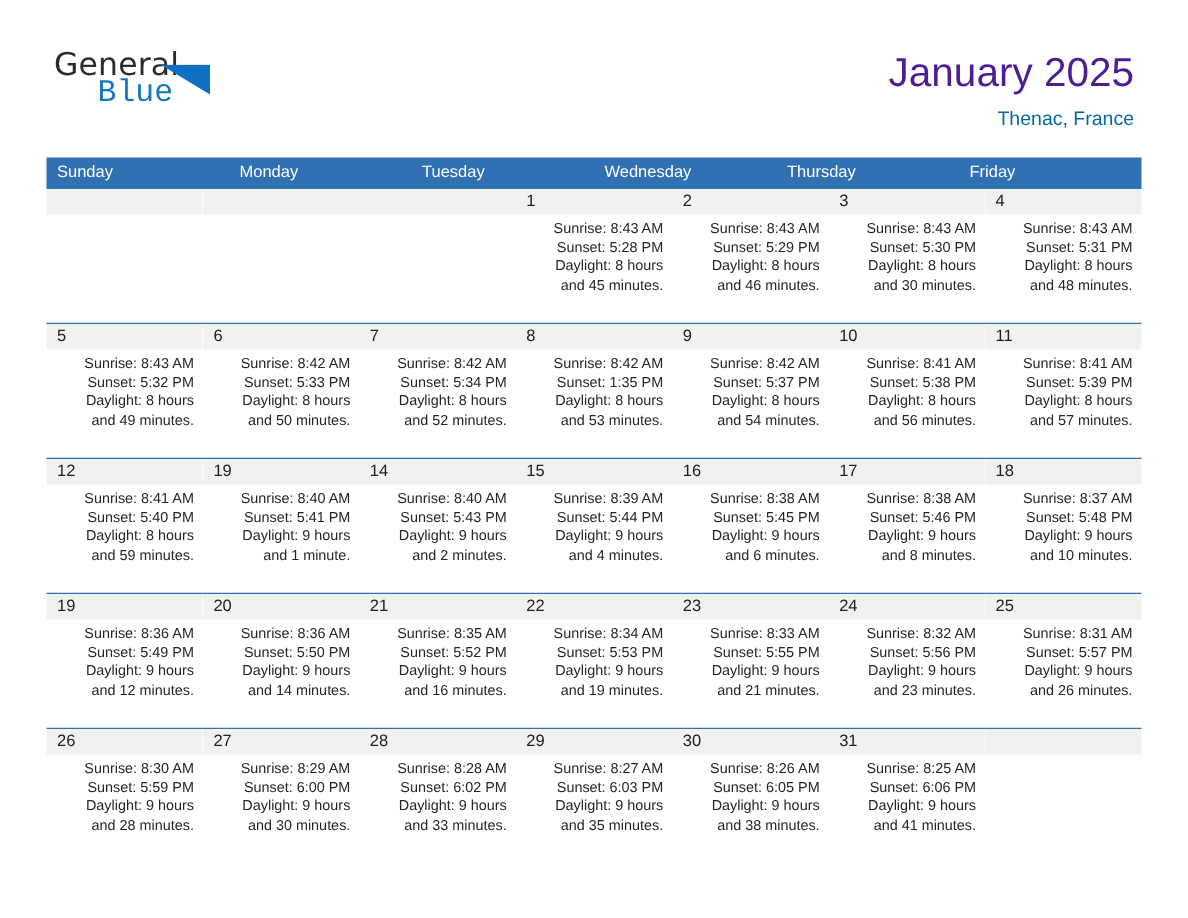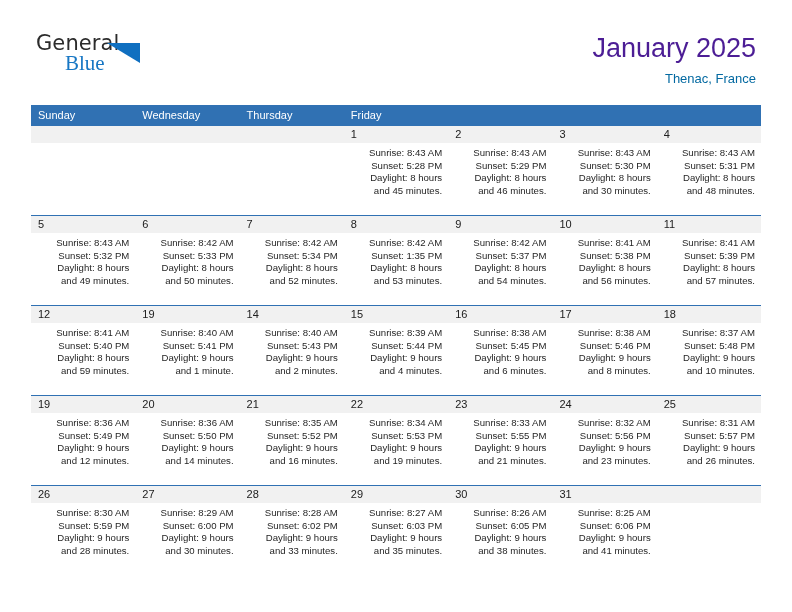--- a/index.html
+++ b/index.html
@@ -49,21 +49,21 @@
     color: #2b2b2b;
     font-family: "DejaVu Sans", sans-serif;
     line-height: 26px;
   }
   .logo-blue {
     position: absolute;
     left: 29px;
     top: 20px;
     font-size: 21px;
     color: #1877c4;
-    font-family: Liberation Serif, serif;
+    font-family: Liberation Mono, monospace;
     line-height: 26px;
   }
   .logo-flag {
     position: absolute;
     left: 71px;
     top: 13px;
     width: 33px;
     height: 20px;
     background: #0f6fc0;
     clip-path: polygon(0 0, 100% 0, 100% 100%);
@@ -91,21 +91,21 @@
   
   .calendar {
     position: absolute;
     left: 31px;
     top: 105px;
     width: 730px;
   }
 
   .weekday-row {
     display: grid;
-    grid-template-columns: repeat(7, 1fr);
+    grid-template-columns: repeat(6, 1fr);
     background: #3071b3;
     height: 21px;
   }
   .weekday {
     font-size: 11px;
     color: #ffffff;
     line-height: 21px;
     padding-left: 7px;
     white-space: nowrap;
     overflow: hidden;
@@ -165,20 +165,22 @@
     <div class="title-block">
       <div class="cal-title">January 2025</div>
       <div class="cal-subtitle">Thenac, France</div>
     </div>
 
   </div>
 
   <div class="calendar">
     <div class="weekday-row" id="weekday-row">
         <div class="weekday">Sunday</div>
+        <div class="weekday">Monday</div>
+        <div class="weekday">Tuesday</div>
         <div class="weekday">Wednesday</div>
         <div class="weekday">Thursday</div>
         <div class="weekday">Friday</div>
       </div>
     <div id="weeks-container">
         <div class="week-row">
           <div class="day-cell empty">
             <div class="day-number-band"></div>
             <div class="day-info">
               <div></div>

